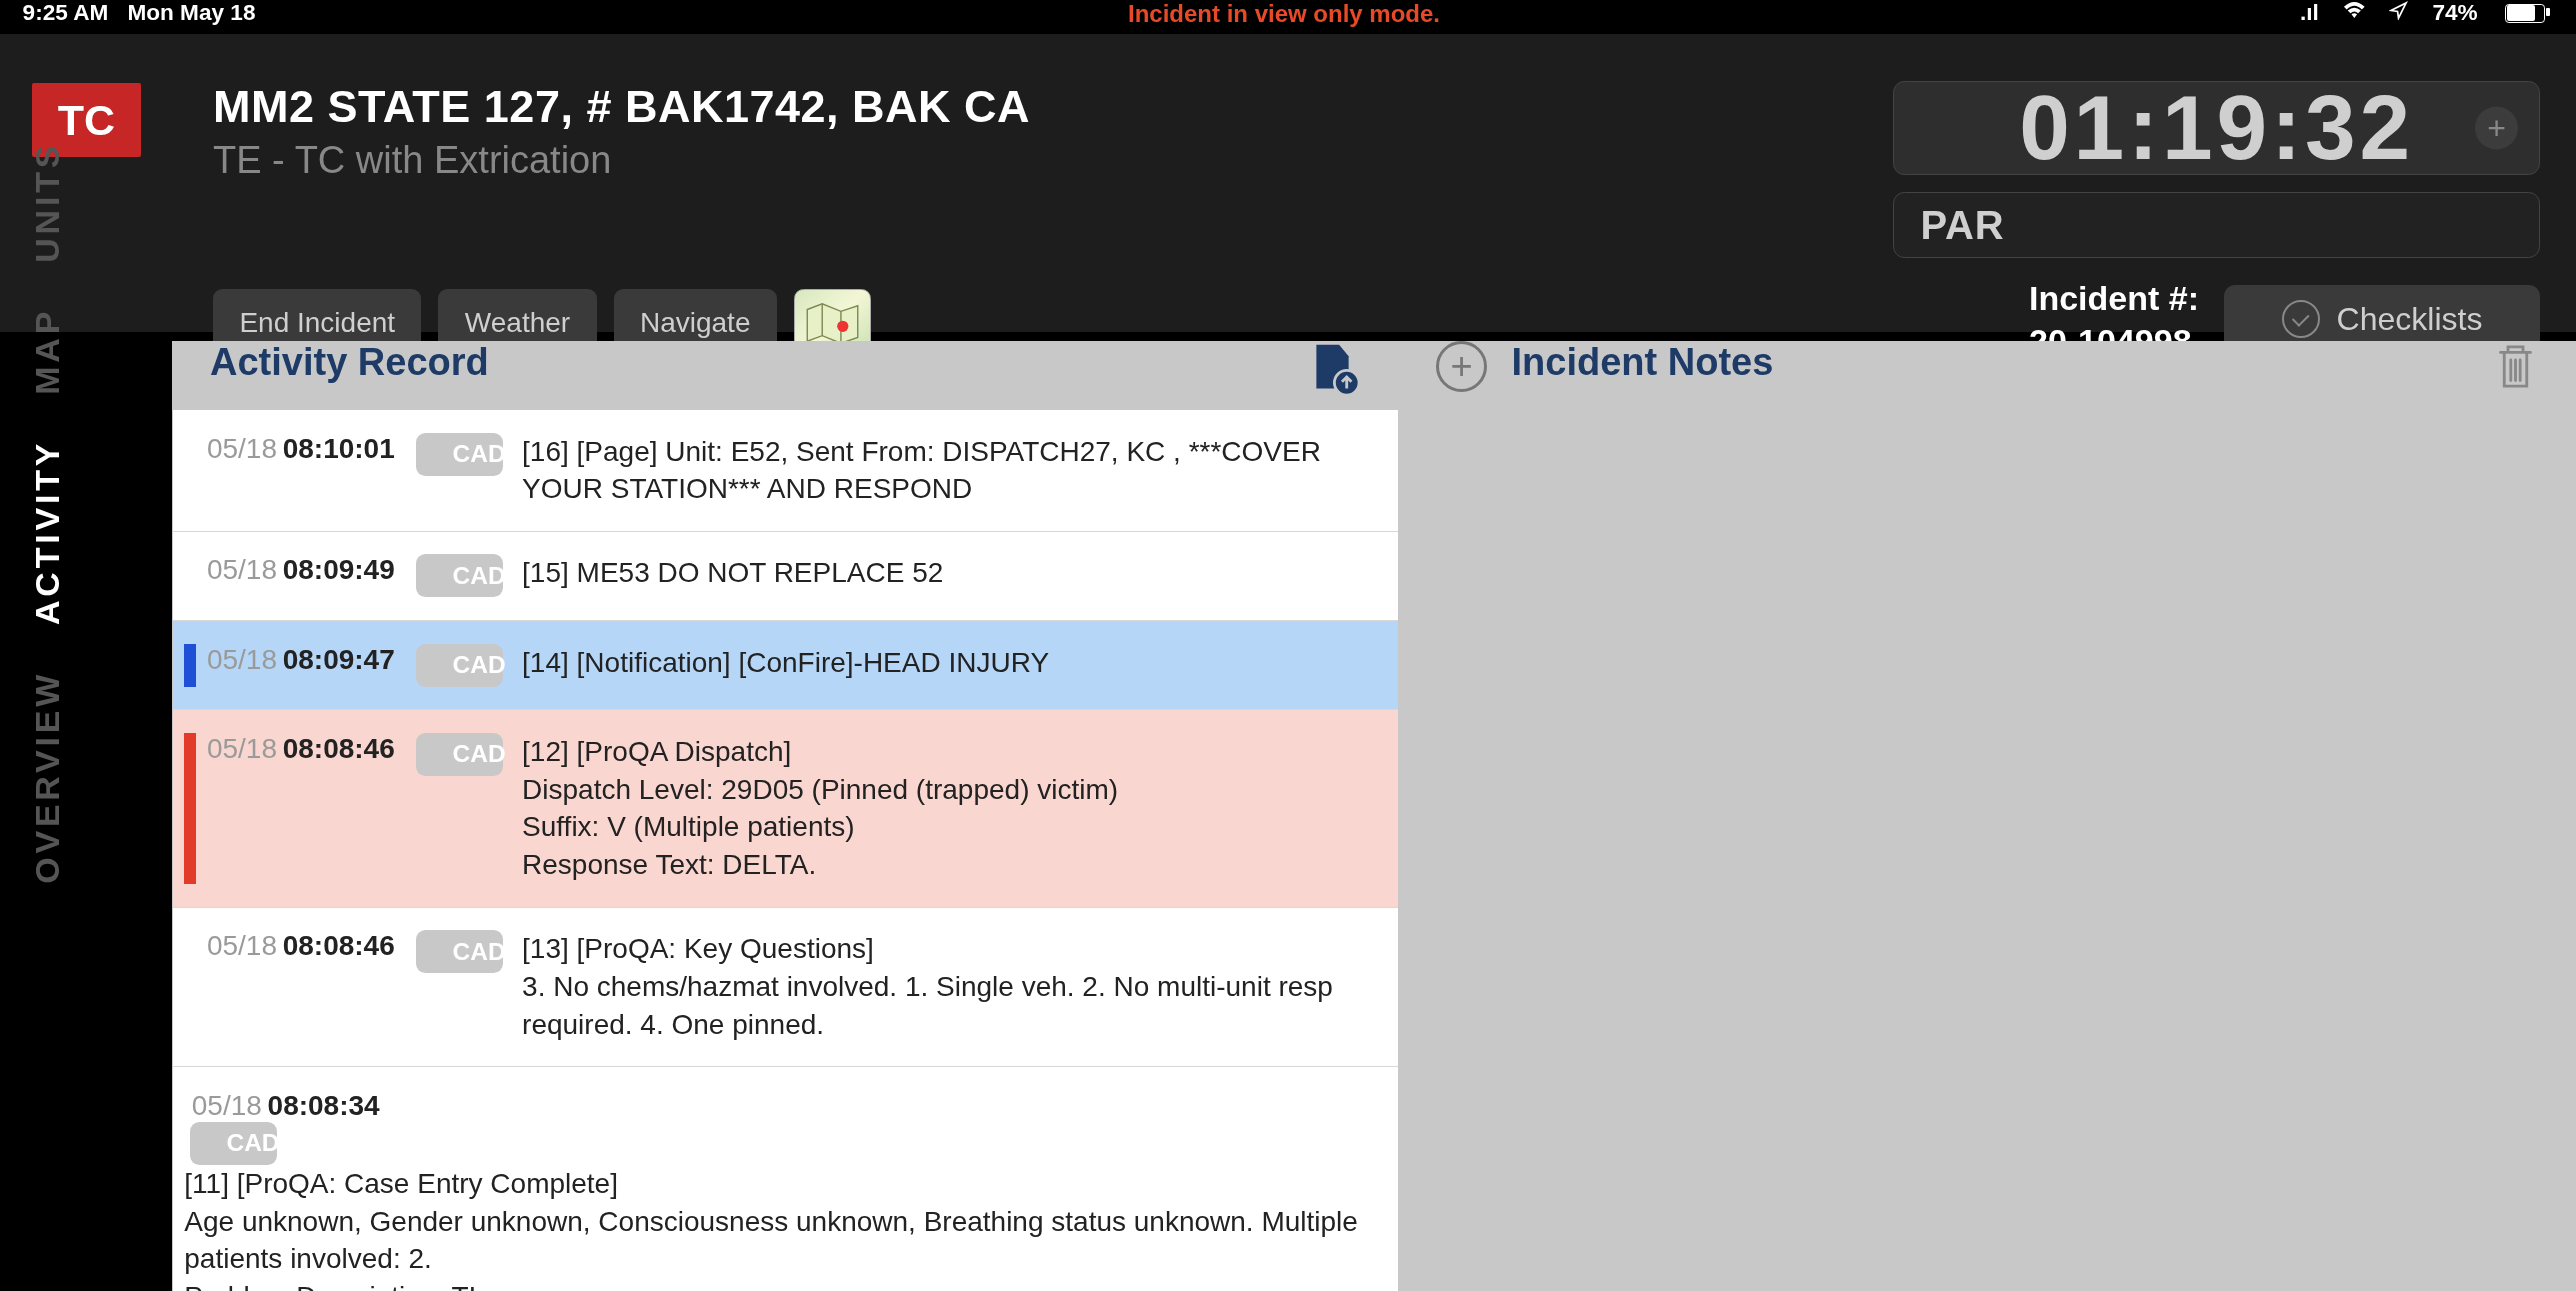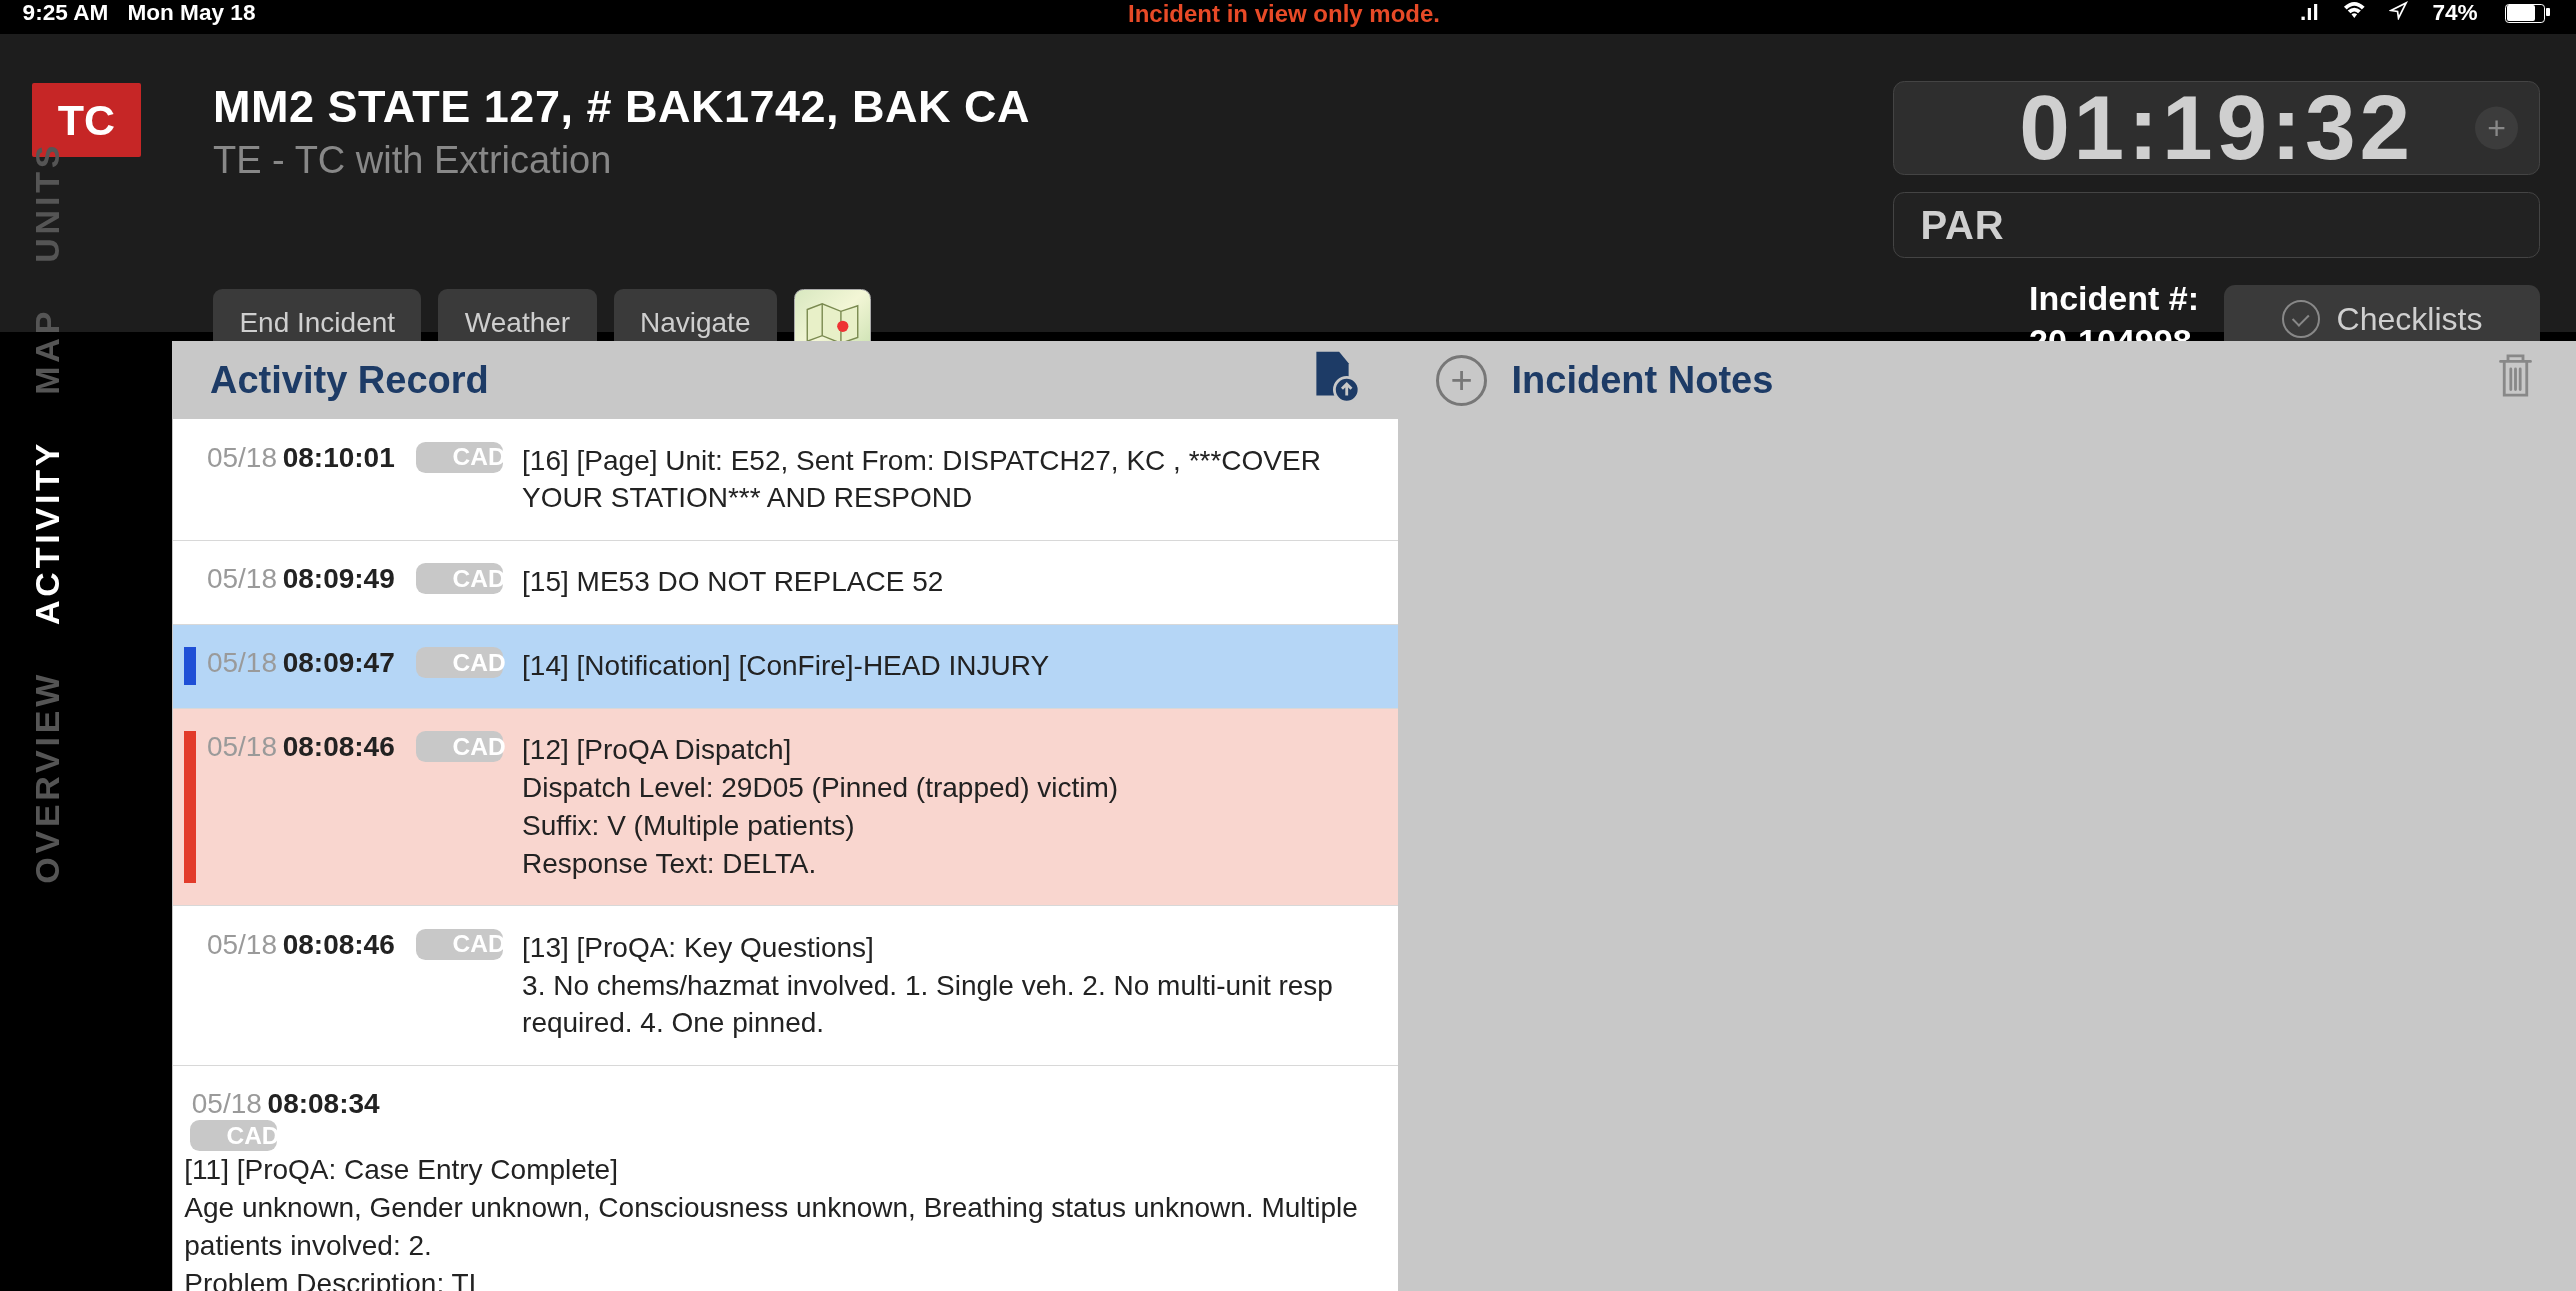--- a/index.html
+++ b/index.html
@@ -44,34 +44,34 @@
 
 .rail { position: absolute; left: 0; top: 132px; width: 94px; height: 999px; display: flex; flex-direction: column; align-items: center; justify-content: flex-start; gap: 26.4px; padding-top: 0; }
 .rail-item { color: #555; font-size: 34px; font-weight: 700; letter-spacing: 3.8px; writing-mode: vertical-rl; transform: rotate(180deg); padding: 9.4px 0; cursor: pointer; }
 .rail-item.active { color: #fff; }
 
 
 .content { position: absolute; left: 172px; top: 341px; right: 0; bottom: 0; background: #c8c8c8; display: flex; }
 .col-activity { flex: 0 0 1226px; background: #c8c8c8; display: flex; flex-direction: column; }
 .col-notes { flex: 1; background: #c8c8c8; display: flex; flex-direction: column; }
 
-.panel-header { height: 78px; display: flex; align-items: center; padding: 0 38px; color: #1d3b66; font-size: 38px; font-weight: 700; }
+.panel-header { height: 69px; display: flex; align-items: flex-start; padding: 0 38px; color: #1d3b66; font-size: 38px; font-weight: 700; }
 .panel-header .spacer { flex: 1; }
 .upload-icon { color: #1d3b66; }
 .add-icon { width: 51px; height: 51px; border: 3.8px solid #777; border-radius: 50%; display: flex; align-items: center; justify-content: center; color: #777; font-size: 38px; font-weight: 400; margin-right: 24.5px; }
 .trash-icon { margin-left: auto; color: #888; }
 
 
 .activity-list { flex: 1; overflow: hidden; background: #fff; border-left: 0.9px solid #c8c8c8; }
 .entry { display: flex; align-items: flex-start; padding: 22.6px 26.4px 22.6px 11.3px; border-bottom: 0.9px solid #d8d8d8; position: relative; }
 .entry.last { border-bottom: none; flex-direction: column; }
 .entry .stripe { width: 11.3px; align-self: stretch; margin-right: 3.8px; }
 .entry .datetime { width: 211px; padding-left: 7.5px; font-size: 28px; color: #222; font-weight: 600; white-space: nowrap; }
 .entry .datetime .date { color: #9a9a9a; font-weight: 500; margin-right: 5.7px; }
-.entry .badge { width: 87px; height: 31px; background: #c8c8c8; border-radius: 9.4px; color: #fff; font-size: 24.5px; font-weight: 700; display: flex; align-items: center; justify-content: center; margin: 0 19px 0 5.7px; flex-shrink: 0; padding-left: 39px; }
+.entry .badge { width: 87px; height: 43px; background: #c8c8c8; border-radius: 9.4px; color: #fff; font-size: 24.5px; font-weight: 700; display: flex; align-items: center; justify-content: center; margin: 0 19px 0 5.7px; flex-shrink: 0; padding-left: 39px; }
 .entry .msg { flex: 1; font-size: 28px; color: #222; line-height: 1.35; font-weight: 500; }
 .entry.hl-blue { background: #b5d6f6; }
 .entry.hl-blue .stripe { background: #1f4fd6; }
 .entry.hl-red { background: #f9d6cf; }
 .entry.hl-red .stripe { background: #e23b2a; }
 .entry.plain .stripe { background: transparent; }
 
 
 .battery { width: 40px; height: 19px; border: 1.9px solid #fff; border-radius: 3.8px; position: relative; margin-left: 3.8px; }
 .battery::after { content: ""; position: absolute; right: -5.7px; top: 3.8px; width: 3.8px; height: 7.5px; background: #fff; border-radius: 0.9px; }

